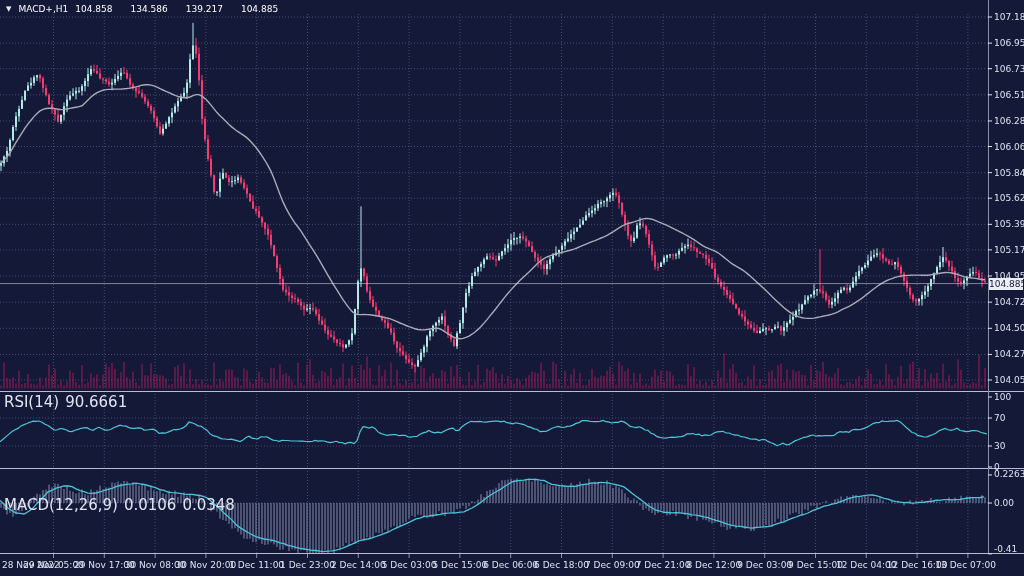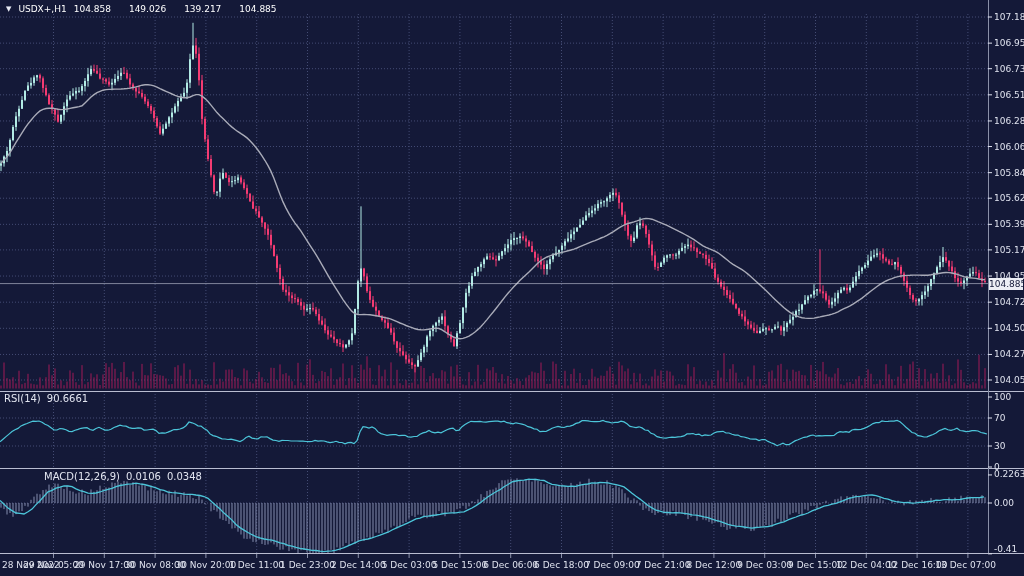--- a/index.html
+++ b/index.html
@@ -2,23 +2,23 @@
 <html><head>
 <meta charset="utf-8">
 <style>
   html,body{margin:0;padding:0;background:#0d1128;}
   #app{position:relative;width:1024px;height:576px;background:#141938;overflow:hidden;
        font-family:"DejaVu Sans",sans-serif;}
   #chart-svg{position:absolute;left:0;top:0;}
   .hdr{position:absolute;left:6px;top:4px;color:#ffffff;font-size:9px;display:flex;gap:7px;
        align-items:center;z-index:5;}
   .hdr .tri{font-size:7px;color:#e8eaf4;cursor:pointer;}
-  .panel-label{position:absolute;left:4px;color:#e2e5f0;font-size:10px;z-index:5;display:flex;gap:6px;}
+  .panel-label{position:absolute;left:4px;color:#e2e5f0;font-size:15px;z-index:5;display:flex;gap:6px;}
   #rsi-label{top:393px;}
-  #macd-label{top:471px;padding-left:40px;}
+  #macd-label{top:496px;}
   .price-badge{position:absolute;left:989px;top:278px;width:34px;height:12px;background:#eceef5;
        color:#141938;font-size:9px;line-height:12px;text-align:center;z-index:6;}
   text{font-family:"DejaVu Sans",sans-serif;}
 </style>
 </head>
 <body>
 
 <div id="app">
   <svg id="chart-svg" width="1024" height="576">
       <g>
@@ -1514,24 +1514,24 @@
         <text y="568" fill="#dfe2ee" font-size="9" x="764.6999999999999" text-anchor="middle">9 Dec 03:00</text>
         <text y="568" fill="#dfe2ee" font-size="9" x="815.5" text-anchor="middle">9 Dec 15:00</text>
         <text y="568" fill="#dfe2ee" font-size="9" x="866.3" text-anchor="middle">12 Dec 04:00</text>
         <text y="568" fill="#dfe2ee" font-size="9" x="917.0999999999999" text-anchor="middle">12 Dec 16:00</text>
         <text y="568" fill="#dfe2ee" font-size="9" x="995.9" text-anchor="end">13 Dec 07:00</text>
       </g>
     </svg>
 
   <div class="hdr">
     <span class="tri">▼</span>
-    <span>USDX+,H1</span>
+    <span>MACD+,H1</span>
     <span style="display:flex;gap:18px">
       <span>104.858</span>
-      <span>149.026</span>
+      <span>134.586</span>
       <span>139.217</span>
       <span>104.885</span>
     </span>
   </div>
 
   <div class="panel-label" id="rsi-label">
     <span>RSI(14)</span>
     <span>90.6661</span>
   </div>
 

